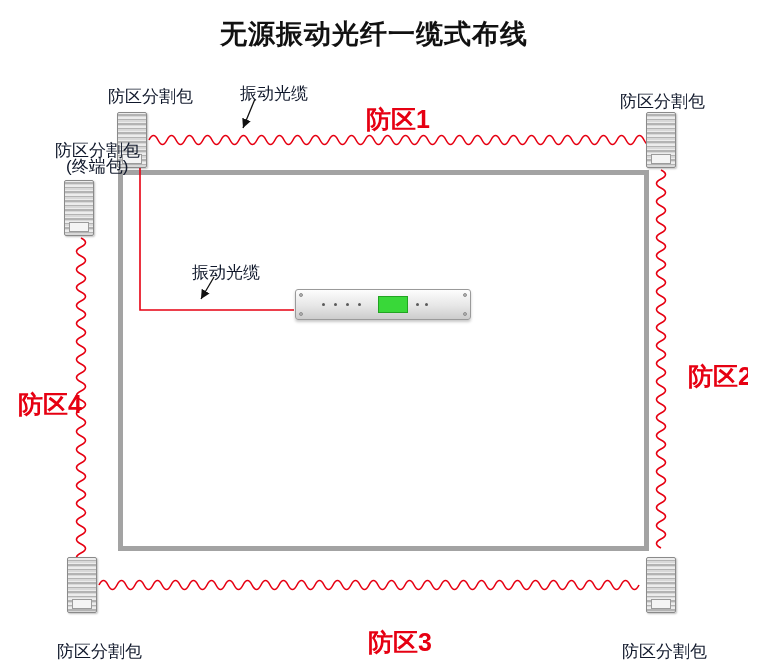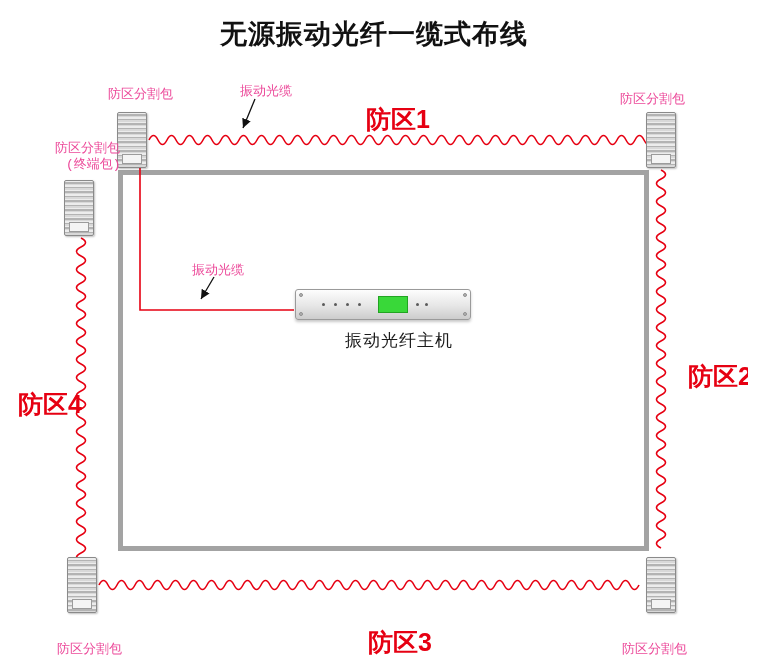--- a/index.html
+++ b/index.html
@@ -48,22 +48,22 @@
   .pkg::after {
     content: "";
     position: absolute;
     left: 4px; right: 4px; bottom: 3px;
     height: 8px;
     background: #f4f4f4;
     border: 1px solid #9b9b9b;
   }
   .lbl {
     position: absolute;
-    font-size: 13px;
-    color: #ec4899;
+    font-size: 17px;
+    color: #0f172a;
     white-space: nowrap;
   }
   .zone {
     position: absolute;
     font-size: 25px;
     font-weight: bold;
     color: #e60012;
     white-space: nowrap;
   }
   .host-label {
@@ -171,25 +171,24 @@
     <div class="dots-right">
       <div class="dot"></div>
       <div class="dot"></div>
     </div>
   </div>
 
   <div class="lbl" style="left:108px; top:85px;">防区分割包</div>
   <div class="lbl" style="left:240px; top:82px;">振动光缆</div>
   <div class="lbl" style="left:620px; top:90px;">防区分割包</div>
   <div class="lbl" style="left:55px;  top:139px;">防区分割包</div>
-  <div class="lbl" style="left:66px;  top:155px;font-family:Liberation Mono, monospace;">(终端包)</div>
+  <div class="lbl" style="left:66px;  top:155px;">(终端包)</div>
   <div class="lbl" style="left:192px; top:261px;">振动光缆</div>
   <div class="lbl" style="left:57px;  top:640px;">防区分割包</div>
   <div class="lbl" style="left:622px; top:640px;">防区分割包</div>
 
-  <div class="host-label" style="left:345px; top:329px;">振动光纤主机</div>
 
   <div class="zone" style="left: 366px; top: 103px; color: rgb(230, 0, 18);">防区1</div>
   <div class="zone" style="left: 688px; top: 354px; color: rgb(230, 0, 18); margin-top: 6px;">防区2</div>
   <div class="zone" style="left: 368px; top: 609px; color: rgb(230, 0, 18); margin-top: 17px;">防区3</div>
   <div class="zone" style="left: 18px; top: 388px; color: rgb(230, 0, 18);">防区4</div>
 
 </div>
 
 </body></html>

